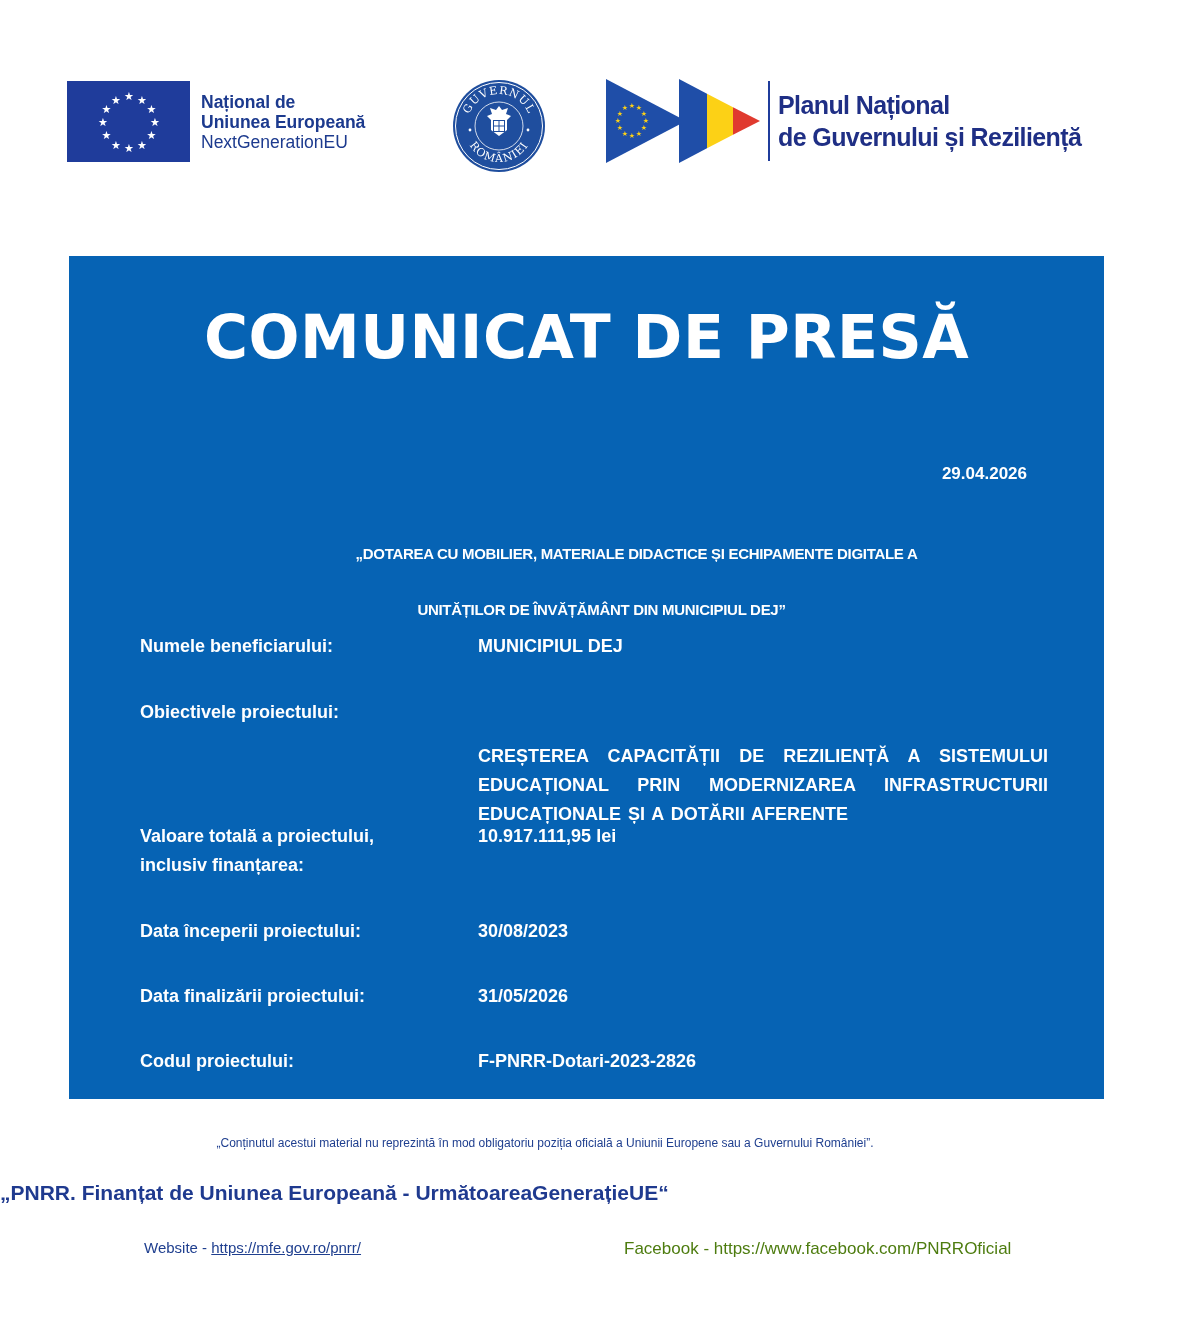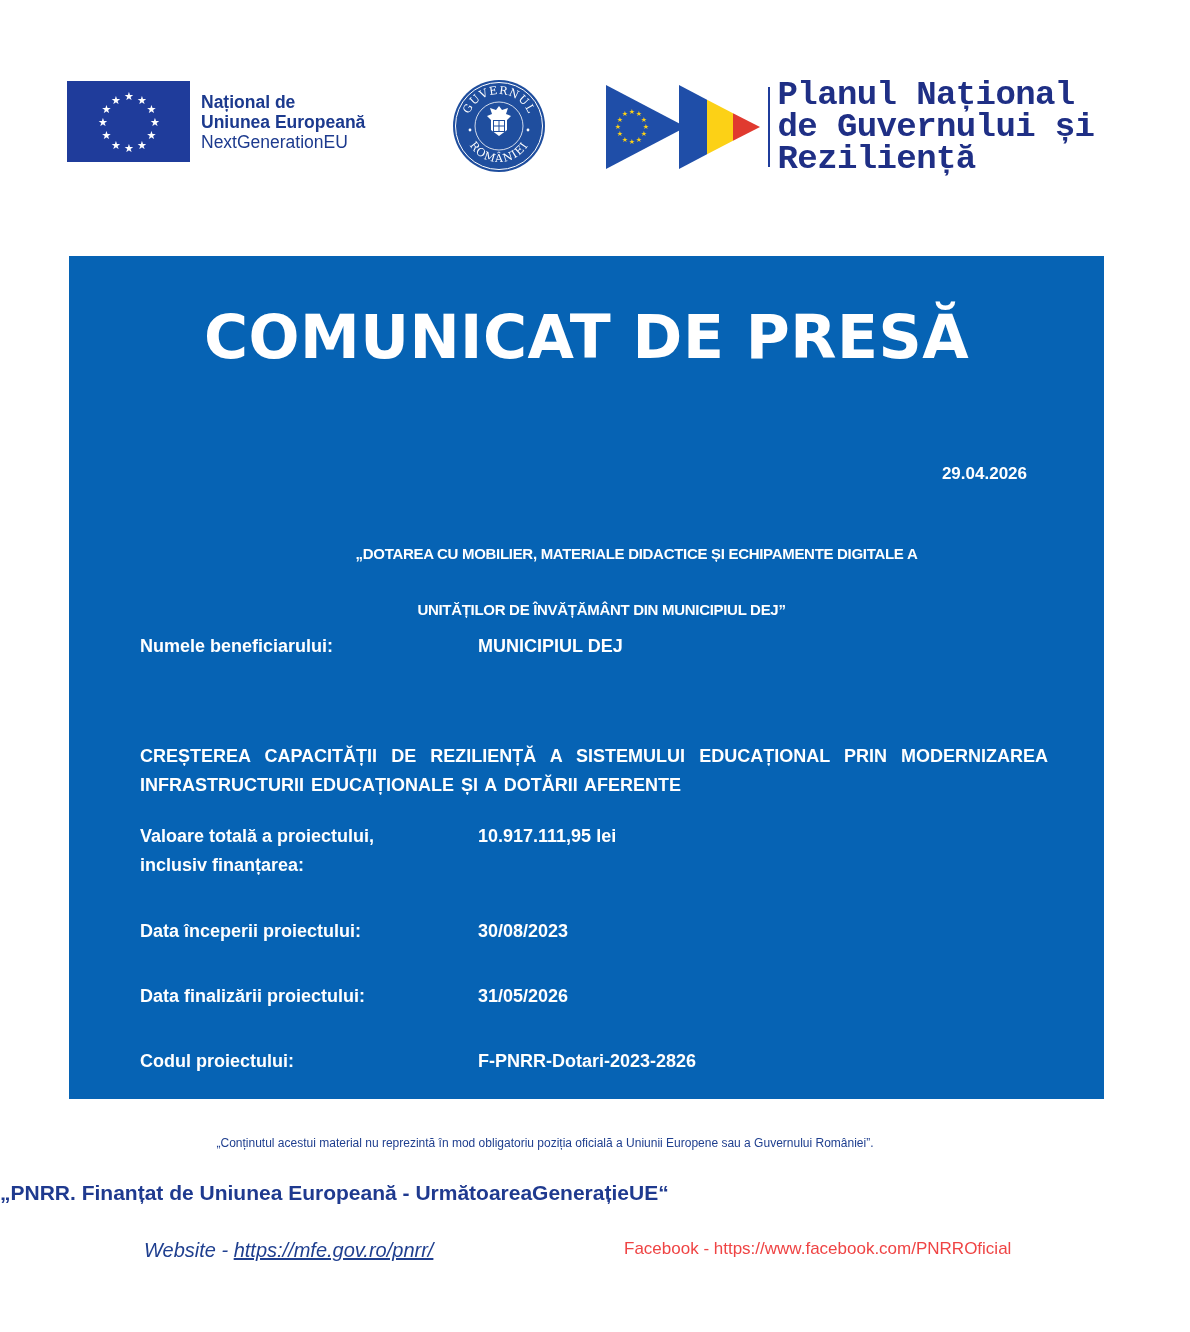--- a/index.html
+++ b/index.html
@@ -12,41 +12,41 @@
   .eu-flag svg { position: absolute; left: 0; top: 0; }
   .eu-text { margin-left: 11px; line-height: 20px; font-size: 17.5px; color: #1c3a8e; }
   .eu-text .b { font-weight: bold; }
   .eu-text .n { font-weight: normal; }
 
   .logo-gov { position: absolute; left: 451px; top: 78px; width: 96px; height: 96px; }
 
   .logo-pnrr { position: absolute; left: 606px; top: 79px; display: flex; align-items: center; }
   .pnrr-mark { width: 155px; height: 84px; position: relative; }
   .pnrr-divider { width: 2px; height: 80px; background: #1f3c9b; margin-left: 7px; }
-  .pnrr-text { margin-left: 8px; font-size: 34px; line-height: 32px; color: #1f2f85; font-weight: bold; font-family: Liberation Mono, monospace; letter-spacing: -0.6px; }
+  .pnrr-text { margin-left: 8px; font-size: 25px; line-height: 32px; color: #1f2f85; font-weight: bold; font-family: Liberation Sans, sans-serif; letter-spacing: -0.6px; }
 
   
   .panel { position: absolute; left: 69px; top: 256px; width: 1035px; height: 843px; background: #0663b4; color: #ffffff; }
   .title { position: absolute; left: 0; top: 46px; width: 100%; text-align: center; font-size: 60px; font-weight: bold; letter-spacing: 0.5px; font-family: "DejaVu Sans", sans-serif; }
   .date { position: absolute; right: 77px; top: 208px; font-size: 17px; font-weight: bold; }
   .project-title { position: absolute; left: 30px; right: 0; top: 270px; text-align: center; font-size: 15px; font-weight: bold; line-height: 56px; letter-spacing: -0.3px; }
   .project-title .l1 { display: block; padding-left: 70px; }
   .project-title .l2 { display: block; }
 
   .row { position: absolute; left: 71px; width: 908px; display: flex; font-size: 18px; line-height: 29px; }
   .row .lbl { width: 338px; flex: 0 0 338px; font-weight: bold; }
   .row .val { flex: 1; font-weight: bold; }
   .row .val.justify { text-align: justify; text-align-last: left; word-spacing: 2px; margin-top: 44px; }
 
   
   .disclaimer { position: absolute; left: 0; width: 1090px; top: 1136px; text-align: center; font-size: 12px; color: #1f3f8f; }
   .slogan { position: absolute; left: 0; width: 1190px; top: 1181px; text-align: left; font-size: 21px; font-weight: bold; color: #1f3a8f; }
-  .website { position: absolute; left: 144px; top: 1239px; font-size: 20px; color: #1f3f8f; font-style: italic; }
+  .website { position: absolute; left: 144px; top: 1239px; font-size: 15px; color: #1f3f8f; }
   .website a { color: #1f3f8f; text-decoration: underline; }
-  .facebook { position: absolute; left: 624px; top: 1239px; font-size: 17px; color: #ef4444; }
+  .facebook { position: absolute; left: 624px; top: 1239px; font-size: 17px; color: #4d7c0f; }
 </style>
 </head>
 <body>
 
 <div class="logo-eu">
   <div class="eu-flag">
     <svg width="123" height="81" viewBox="0 0 123 81">
       <g fill="#ffffff">
 
         <g id="st">
@@ -139,20 +139,21 @@
     <span class="l1">„DOTAREA CU MOBILIER, MATERIALE DIDACTICE ȘI ECHIPAMENTE DIGITALE A</span>
     <span class="l2">UNITĂȚILOR DE ÎNVĂȚĂMÂNT DIN MUNICIPIUL DEJ”</span>
   </div>
 
   <div class="row" style="top:376px">
     <div class="lbl">Numele beneficiarului:</div>
     <div class="val">MUNICIPIUL DEJ</div>
   </div>
 
   <div class="row" style="top:442px">
+    <div class="lbl">Obiectivele proiectului:</div>
     <div class="val justify">CREȘTEREA CAPACITĂȚII DE REZILIENȚĂ A SISTEMULUI EDUCAȚIONAL PRIN MODERNIZAREA INFRASTRUCTURII EDUCAȚIONALE ȘI A DOTĂRII AFERENTE</div>
   </div>
 
   <div class="row" style="top:566px">
     <div class="lbl">
       <div>Valoare totală a proiectului,</div>
       <div>inclusiv finanțarea:</div>
     </div>
     <div class="val">10.917.111,95 lei</div>
   </div>

